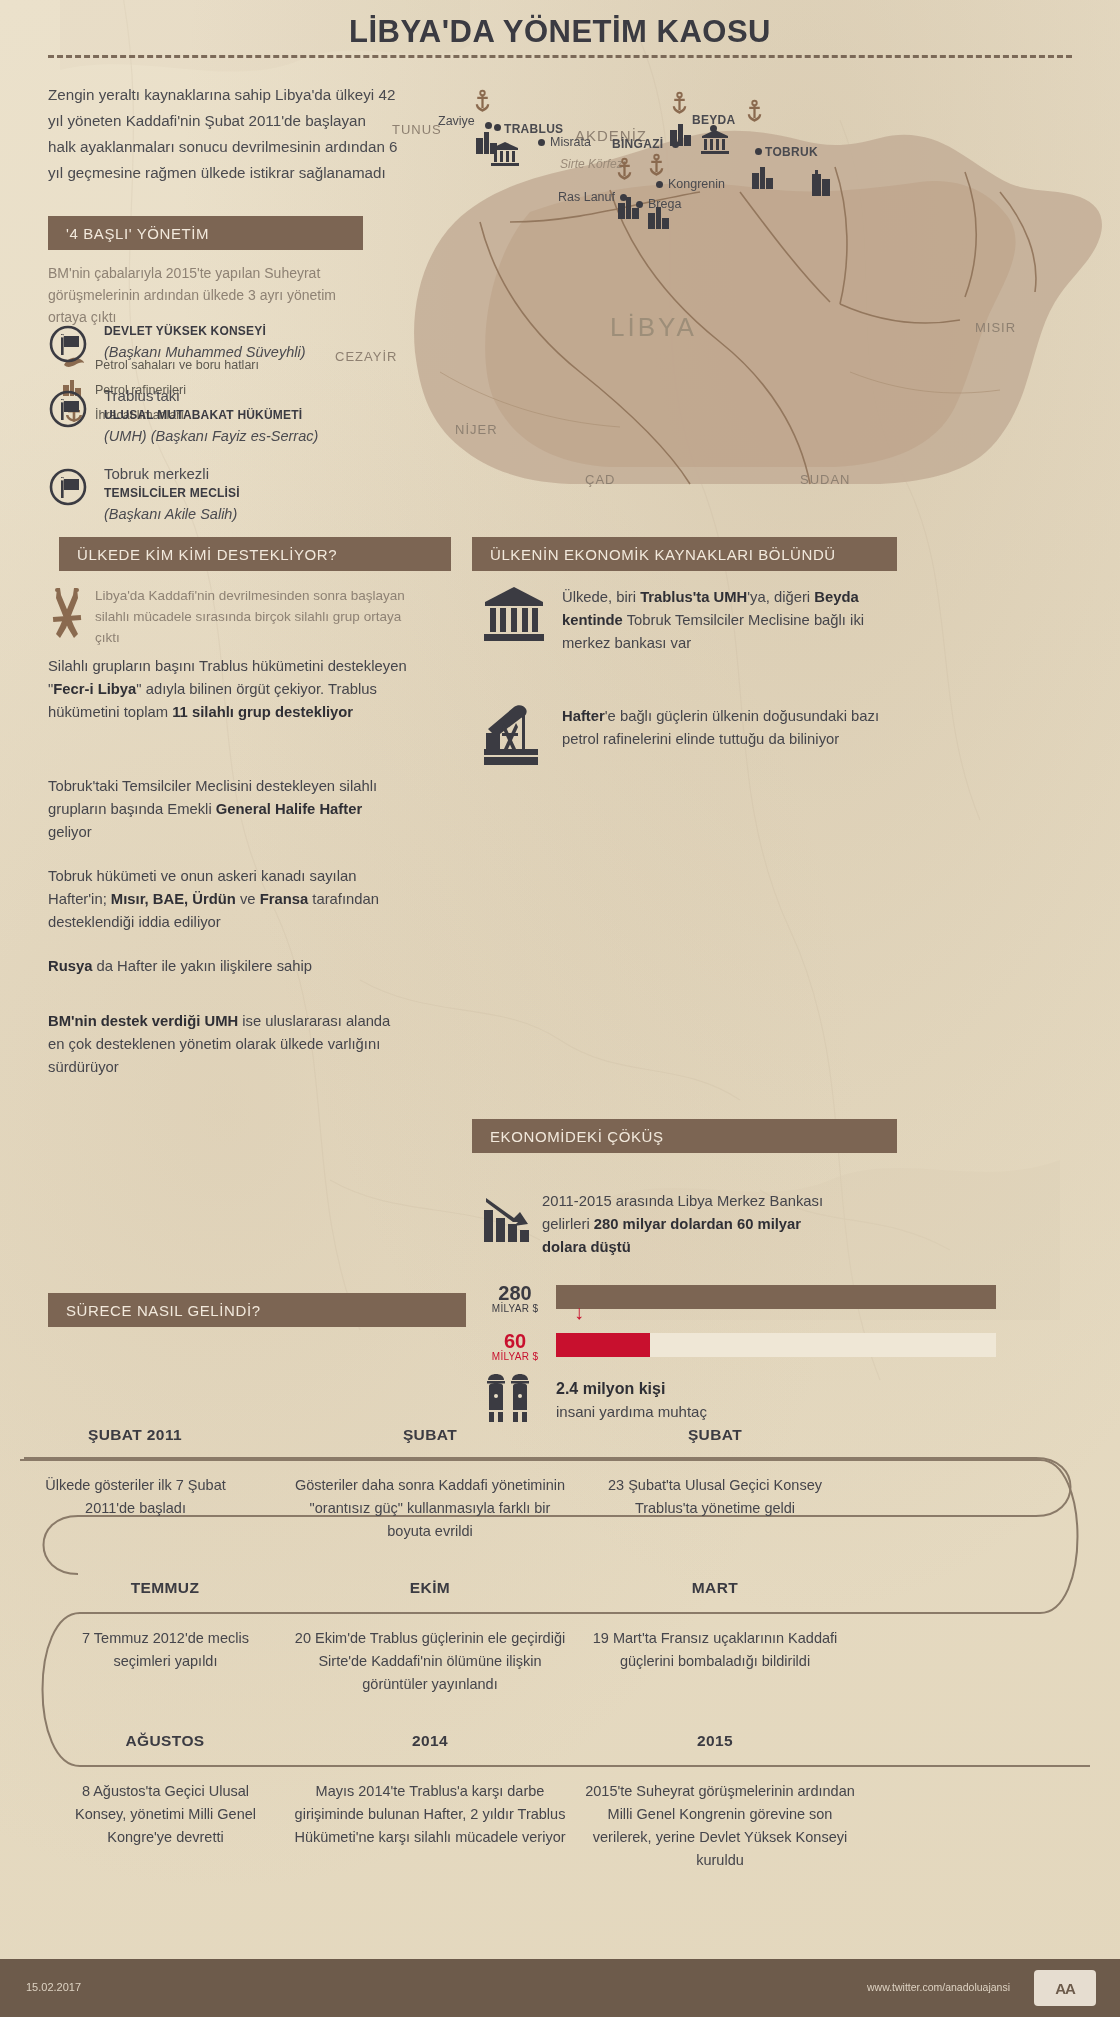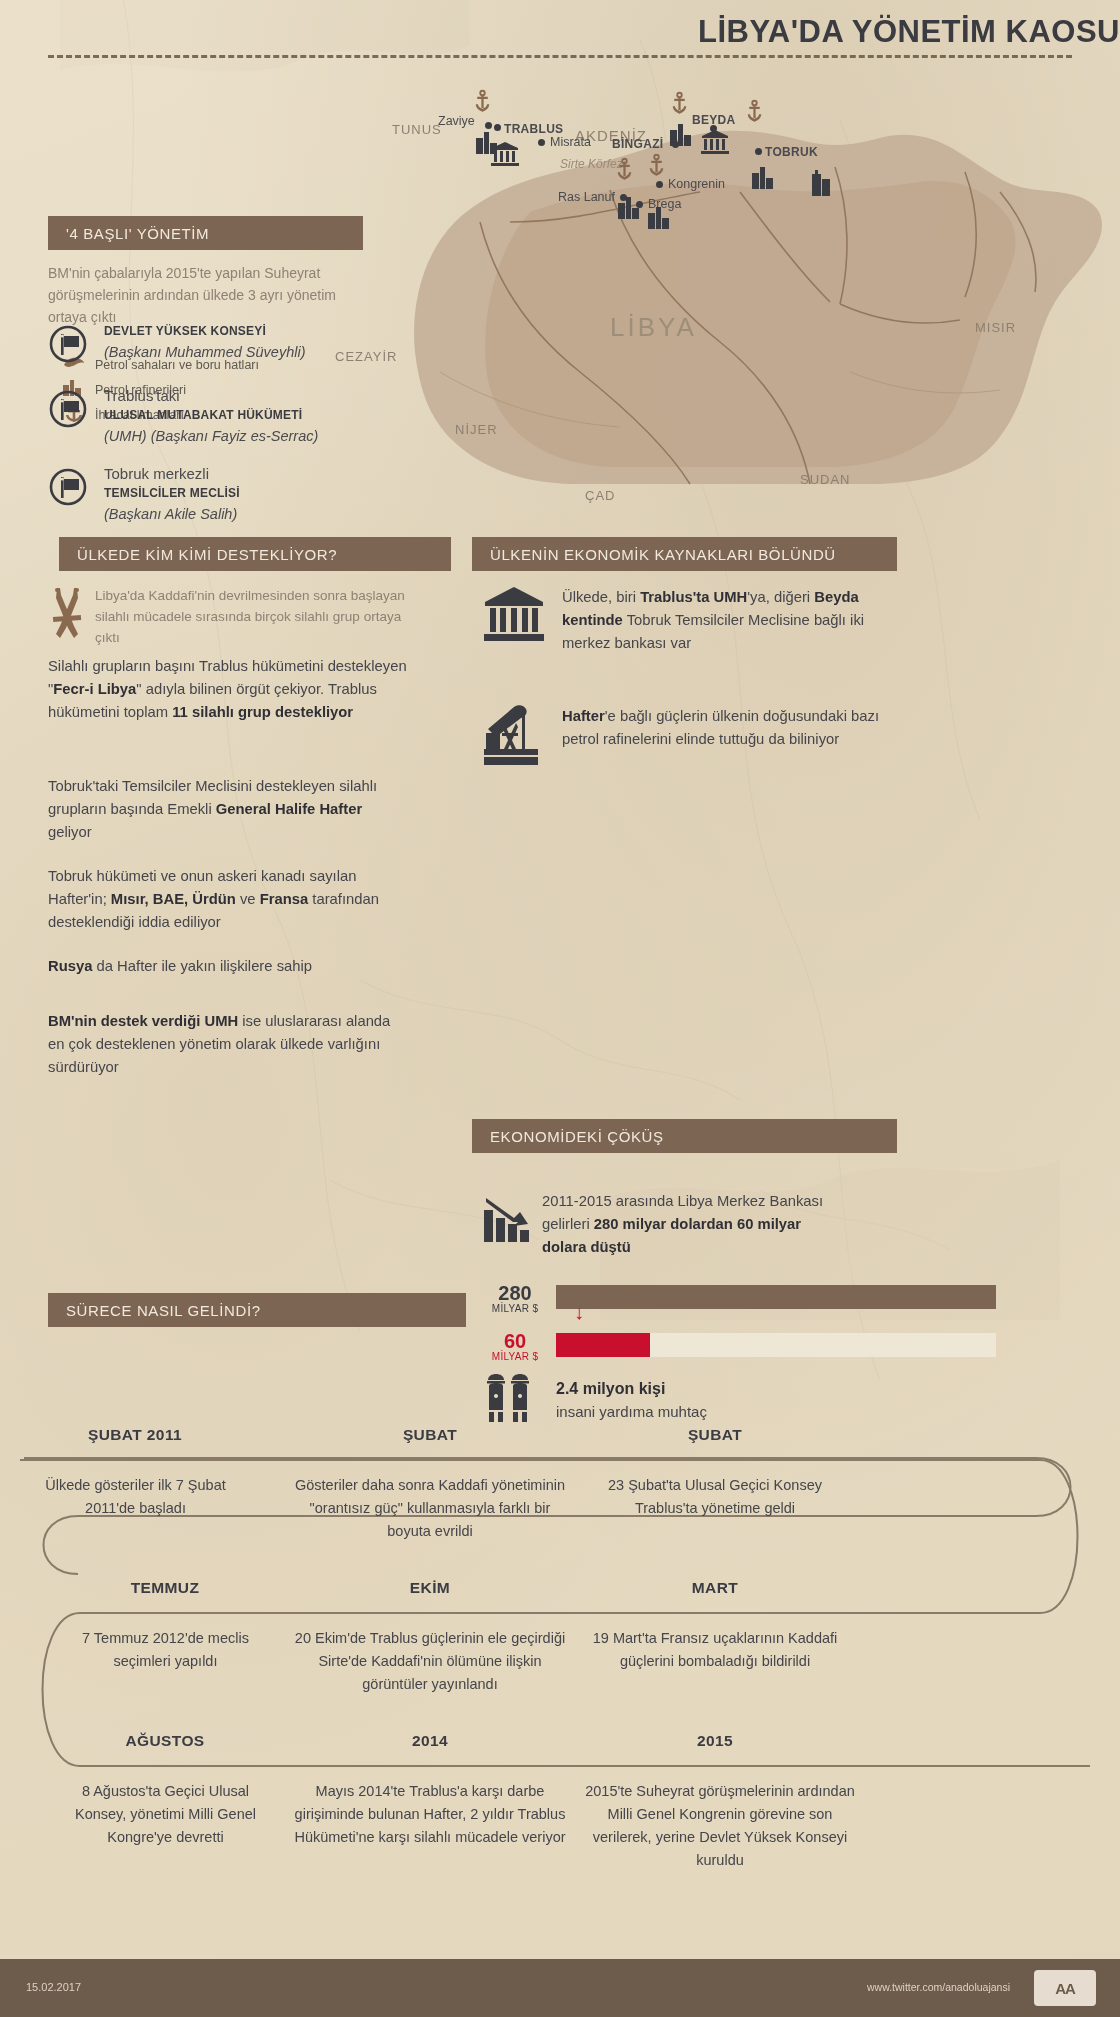--- a/index.html
+++ b/index.html
@@ -37,21 +37,20 @@
     top: 0; left: 0; right: 0;
     height: 70px;
     text-align: center;
   }
   .title {
     font-size: 31px;
     font-weight: bold;
     letter-spacing: 0.5px;
     color: #3b3b42;
     padding-top: 14px;
-    text-align: right;
   }
   .dashed {
     position: absolute;
     top: 55px;
     left: 48px;
     right: 48px;
     border-top: 3px dashed #6a5747;
     opacity: 0.85;
   }
 
@@ -296,20 +295,21 @@
       <path d="M60 70 C140 50, 230 90, 300 60 C360 35, 430 70, 470 45 L470 0 L60 0 Z"></path>
       <path d="M600 1200 C680 1170, 760 1210, 830 1180 C900 1150, 980 1190, 1060 1160 L1060 1320 L600 1320 Z"></path>
     </g>
   </svg>
 
   <div class="header">
     <div class="title">LİBYA'DA YÖNETİM KAOSU</div>
   </div>
   <div class="dashed"></div>
 
+  <div class="intro">Zengin yeraltı kaynaklarına sahip Libya'da ülkeyi 42 yıl yöneten Kaddafi'nin Şubat 2011'de başlayan halk ayaklanmaları sonucu devrilmesinin ardından 6 yıl geçmesine rağmen ülkede istikrar sağlanamadı</div>
 
   <div class="mapwrap">
     <svg width="740" height="460" viewBox="0 0 740 460">
 
       <path d="M35 280 C30 230, 45 180, 75 150 C105 120, 150 105, 200 95
            C245 86, 280 70, 320 62 C355 55, 390 60, 420 68
            C450 76, 470 74, 500 66 C530 58, 555 66, 575 78
            C600 93, 620 110, 640 115 C660 120, 680 118, 700 125
            C718 132, 726 145, 720 165 C712 190, 690 205, 675 230
            C660 255, 655 285, 645 315 C635 345, 620 370, 600 385
@@ -335,21 +335,21 @@
         <path d="M60 300 C110 330, 170 350, 240 355"></path>
         <path d="M470 300 C520 320, 570 325, 620 318"></path>
       </g>
     </svg>
 
     
     <div class="map-label" style="left:195px; top:55px; font-size:15px;">AKDENİZ</div>
     <div class="map-label" style="left:12px; top:50px;">TUNUS</div>
     <div class="map-label" style="left:-45px; top:277px;">CEZAYİR</div>
     <div class="map-label" style="left:75px; top:350px;">NİJER</div>
-    <div class="map-label" style="left:205px; top:416px;text-align:center;">ÇAD</div>
+    <div class="map-label" style="left:205px; top:400px;text-align:center;">ÇAD</div>
     <div class="map-label" style="left:420px; top:400px;">SUDAN</div>
     <div class="map-label" style="left:595px; top:248px;">MISIR</div>
     <div class="map-big" style="left:230px; top:240px;">LİBYA</div>
     <div class="map-sea" style="left:180px; top:85px;">Sirte Körfezi</div>
 
     
     <div class="map-city" style="left:58px; top:42px;">Zaviye</div>
     <div class="dot" style="left:105px; top:50px;"></div>
 
     <div class="map-city bold" style="left:124px; top:50px;">TRABLUS</div>

